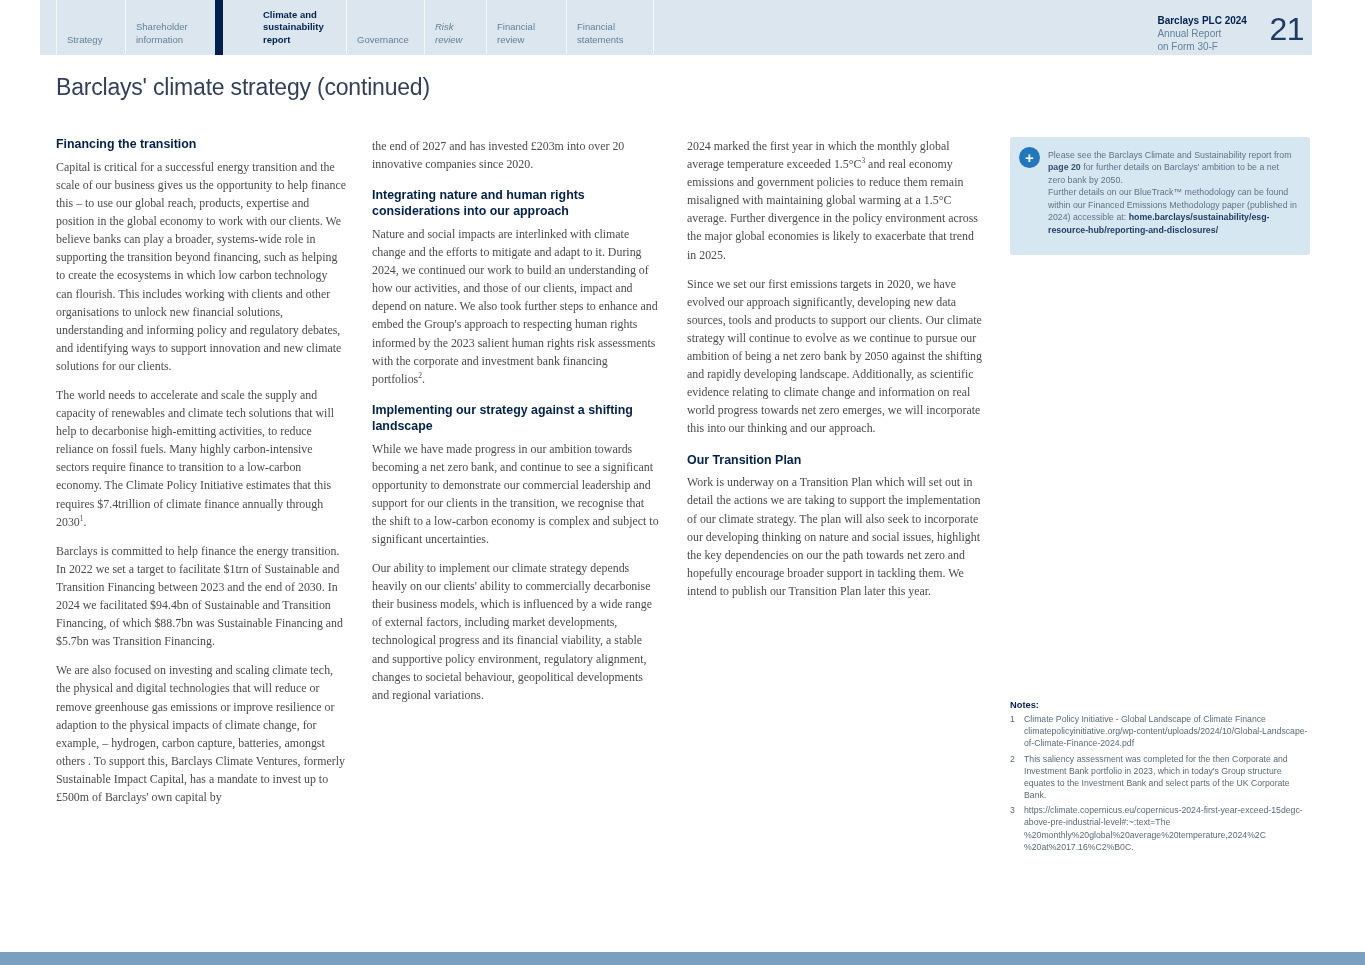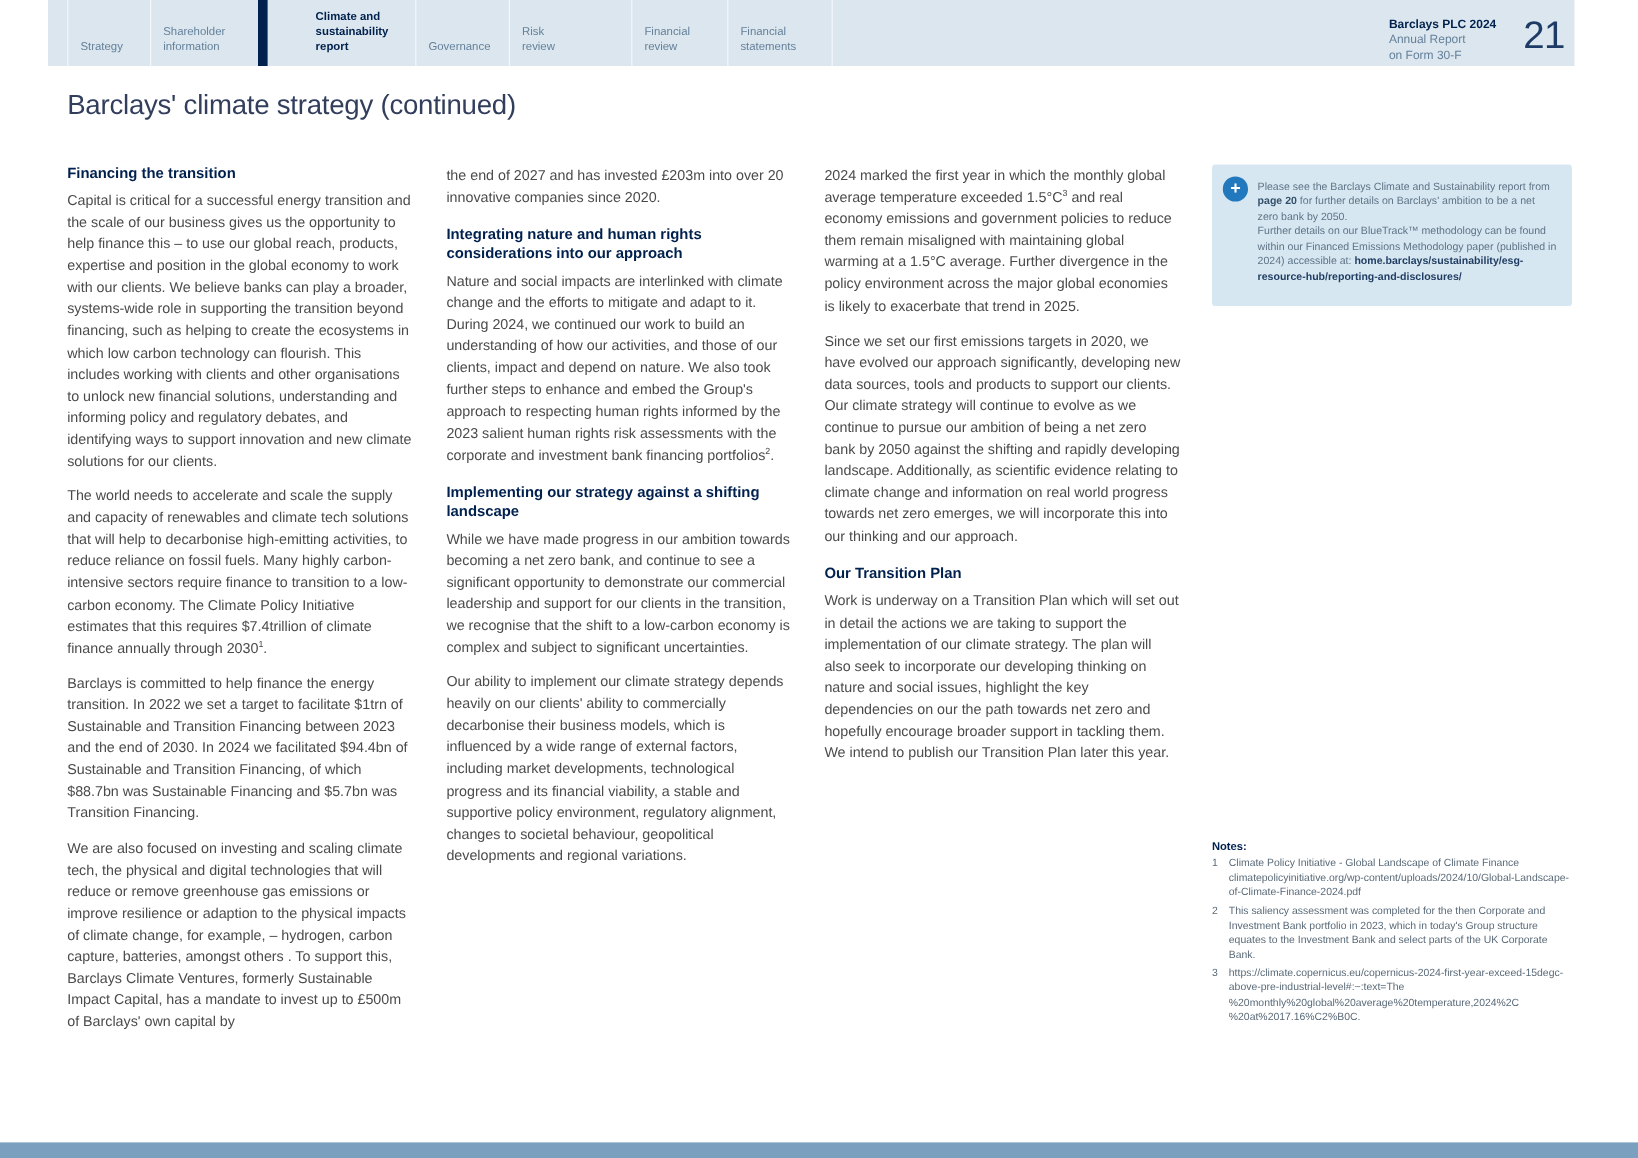--- a/index.html
+++ b/index.html
@@ -20,22 +20,22 @@
     border-left:1px solid #f2f7fa;
     font-size:9.5px;line-height:1.3;color:#64809a;cursor:pointer;
   }
   .tab:first-child{border-left:1px solid #f2f7fa;}
   .tab:last-child{border-right:1px solid #f2f7fa;}
   .tab.active{border-left:8px solid #00214e;color:#00214e;font-weight:bold;}
   .tab:nth-child(1){width:69px;text-align:center;}
   .tab:nth-child(2){width:90px;}
   .tab:nth-child(3){width:131px;padding-left:40px;}
   .tab:nth-child(4){width:78px;}
-  .tab:nth-child(5){width:62px;}
-  .tab:nth-child(6){width:80px;margin-left:40px;}
+  .tab:nth-child(5){width:62px;font-style:italic;}
+  .tab:nth-child(6){width:80px;}
   .tab:nth-child(7){width:88px;}
   .nav-right{margin-left:auto;display:flex;align-items:center;padding:11px 6px 0 0;}
   .brand{width:112px;}
   .brand-title{font-size:10px;font-weight:bold;color:#00214e;line-height:1.3;}
   .brand-sub{font-size:10px;color:#64809a;line-height:1.3;}
   .page-num{
     font-size:32px;color:#1d3b64;font-weight:400;line-height:1;
     margin:3px 2px 12px 0;letter-spacing:-0.5px;
   }
   
@@ -47,21 +47,21 @@
   .main{
     position:absolute;left:56px;top:137px;width:1254px;
     display:grid;grid-template-columns:290px 289px 297px 300px;column-gap:26px;
   }
   .text-col > :first-child{margin-top:0 !important;}
   .sec-h{
     font-size:12.4px;font-weight:bold;color:#00204e;
     line-height:1.28;margin:15px 0 5px 0;
   }
   .body-p{
-    font-size:11.9px;color:#4b4b4b;line-height:1.52;margin:0 0 11px 0;
+    font-size:11.9px;color:#4b4b4b;line-height:1.52;margin:0 0 11px 0;font-family:Liberation Serif, serif;
   }
   .body-p sup{font-size:0.62em;line-height:0;}
   
   .callout{
     position:relative;background:#d7e7f1;border-radius:3px;
     box-sizing:border-box;min-height:118px;padding:12px 13px 12px 38px;
   }
   .plus-icon{
     position:absolute;left:9px;top:10px;width:21px;height:21px;border-radius:50%;
     background:#2178bd;color:#ffffff;display:flex;align-items:center;justify-content:center;

